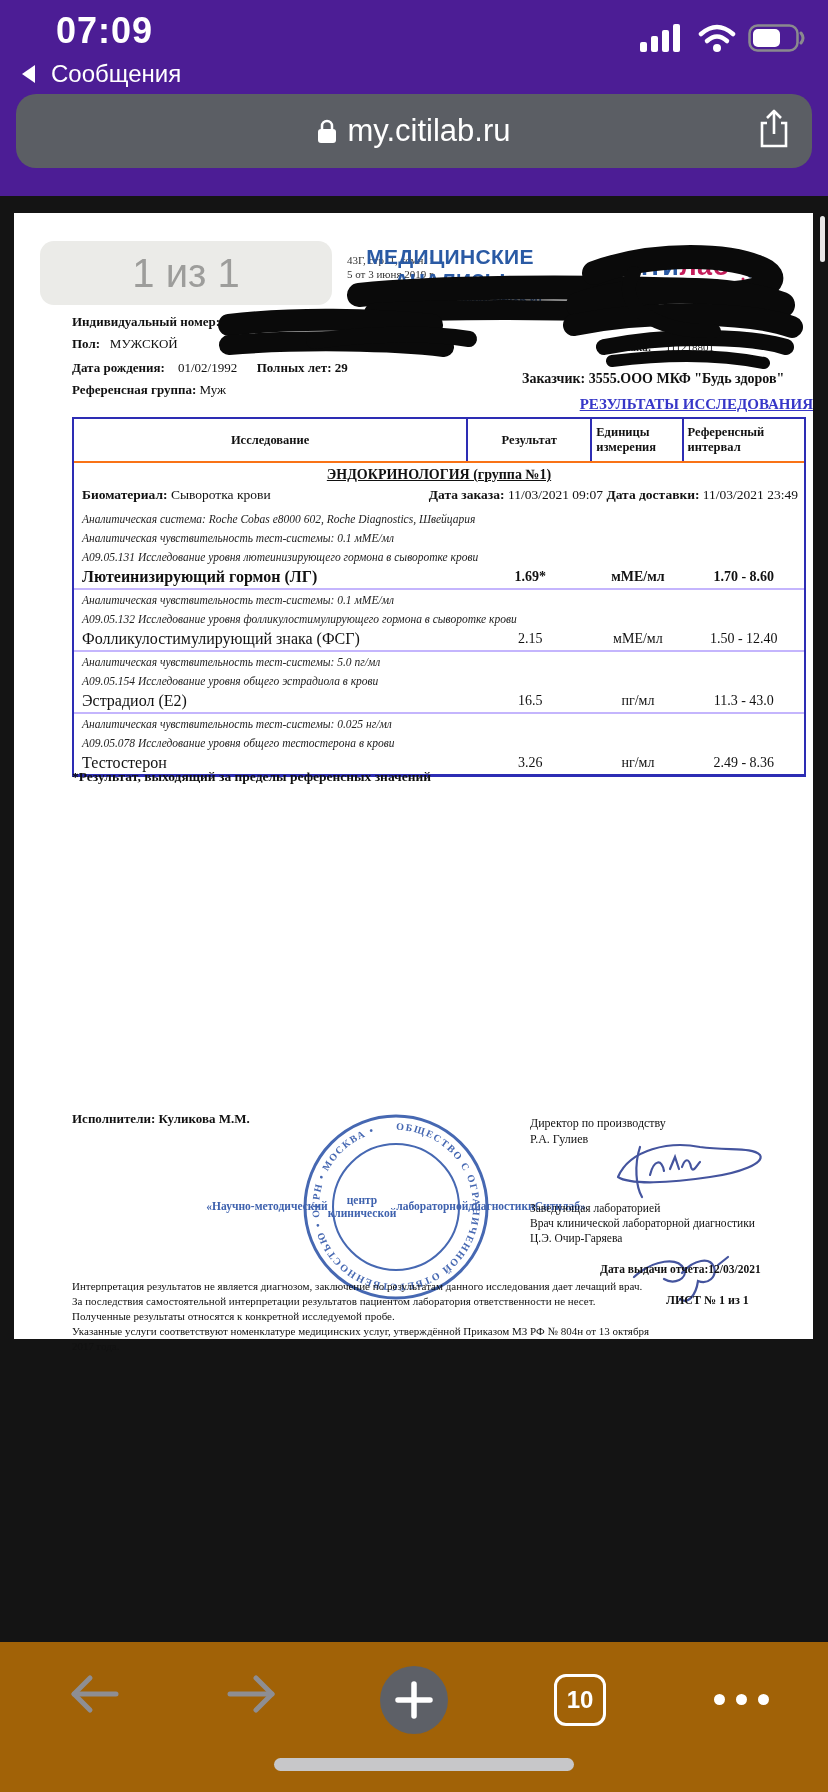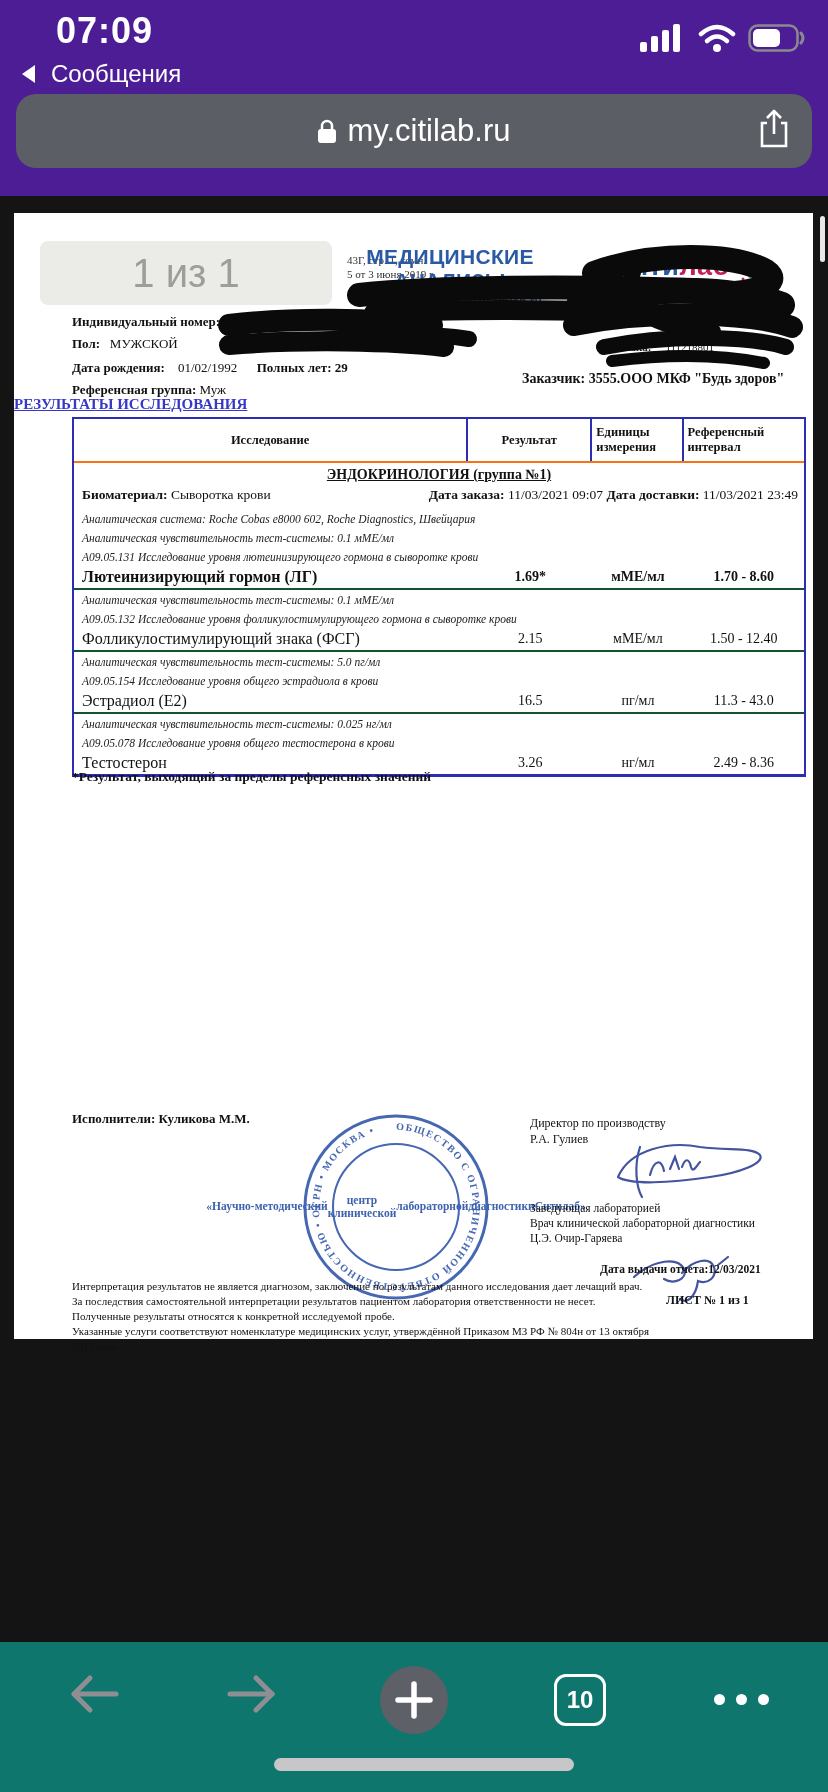--- a/index.html
+++ b/index.html
@@ -17,50 +17,50 @@
   .url-text { color:#fff; font-size:31px; display:flex; align-items:center; gap:10px; }
   .share-btn { position:absolute; right:22px; top:50%; transform:translateY(-50%); }
 
   
   .page-bg { position:absolute; left:0; top:196px; width:828px; height:1446px; background:#141414; }
   .scroll-ind { position:absolute; right:3px; top:216px; width:5px; height:46px; background:#e8e8e8; border-radius:3px; }
 
   
   .doc { position:absolute; left:14px; top:213px; width:799px; height:1126px; background:#ffffff; font-family:"Liberation Serif", serif; color:#111; }
 
-  .page-overlay { position:absolute; left:26px; top:28px; width:292px; height:64px; background:#ebebe8; border-radius:8px; display:flex; align-items:center; justify-content:center; color:#9d9d9b; font-size:40px; font-family:"Liberation Sans", sans-serif; }
+  .page-overlay { position:absolute; left:26px; top:28px; width:292px; height:64px; background:#ebebe8; border-radius:14px; display:flex; align-items:center; justify-content:center; color:#9d9d9b; font-size:40px; font-family:"Liberation Sans", sans-serif; }
 
   .addr { position:absolute; left:333px; top:40px; font-size:11px; color:#333; line-height:14px; }
   .med-title { position:absolute; left:296px; top:32px; width:280px; text-align:center; }
   .med-title .t1 { color:#2a5aa4; font-weight:700; font-size:21px; font-family:"Liberation Sans", sans-serif; letter-spacing:.3px; }
   .med-title .t2 { color:#2a5aa4; font-weight:700; font-size:12px; font-family:"Liberation Sans", sans-serif; margin-top:2px; }
   .logo { position:absolute; left:602px; top:38px; font-family:"Liberation Sans", sans-serif; font-weight:700; font-size:27px; letter-spacing:.5px; }
   .logo .b { color:#2a5aa4; } .logo .r { color:#c51d5a; }
   .mark-partial { position:absolute; left:592px; top:128px; font-size:11px; color:#222; }
   .mark-partial b { font-weight:700; margin-right:14px; }
 
   .redactions { position:absolute; left:0; top:0; width:799px; height:230px; pointer-events:none; }
 
   .patient { position:absolute; left:58px; top:100px; font-size:13px; line-height:18px; }
   .patient b { font-weight:700; }
   .patient .row { margin-bottom:4px; }
   .customer { position:absolute; left:508px; top:158px; font-size:14px; font-weight:700; }
 
-  .res-title { position:absolute; left:0; top:183px; width:100%; text-align:left; color:#3737c8; font-weight:700; font-size:15px; text-decoration:underline; }
+  .res-title { position:absolute; left:0; top:183px; width:100%; text-align:right; color:#3737c8; font-weight:700; font-size:15px; text-decoration:underline; }
 
   .rtable { position:absolute; left:58px; top:204px; width:734px; border:2px solid #2d2db4; border-bottom:3px solid #2d2db4; font-size:13px; }
   .thead { display:flex; border-bottom:2px solid #f97316; font-weight:700; }
   .thead > div { padding:6px 4px; display:flex; align-items:center; justify-content:center; font-size:12.5px; }
   .c1 { width:54%; } .c2 { width:17%; } .c3 { width:12.5%; } .c4 { width:16.5%; }
   .thead .c1, .thead .c2, .thead .c3 { border-right:2px solid #2d2db4; }
   .section-line { text-align:center; font-weight:700; font-size:14px; text-decoration:underline; padding:4px 0 2px; }
   .bio-line { display:flex; justify-content:space-between; padding:2px 6px 6px 8px; font-size:13.5px; }
   .bio-line b { font-weight:700; }
   .meta { font-style:italic; font-size:11.5px; color:#222; padding:3px 4px 2px 8px; line-height:14px; }
-  .rrow { display:flex; align-items:center; border-bottom:2px solid #14532d; padding:2px 0; }
+  .rrow { display:flex; align-items:center; border-bottom:2px solid #c4b5fd; padding:2px 0; }
   .rrow .name { width:54%; padding-left:8px; font-size:16px; }
   .rrow .val { width:17%; text-align:center; font-size:14px; }
   .rrow .unit { width:12.5%; text-align:center; font-size:14px; }
   .rrow .ref { width:16.5%; text-align:center; font-size:14px; }
   .rrow.bold .name, .rrow.bold .val, .rrow.bold .unit, .rrow.bold .ref { font-weight:700; }
   .rrow:last-child { border-bottom:none; }
 
   .footnote { position:absolute; left:58px; top:556px; font-weight:700; font-size:13.5px; }
 
   .executor { position:absolute; left:58px; top:898px; font-weight:700; font-size:13px; }
@@ -68,21 +68,21 @@
   .stamp-center { position:absolute; left:0; top:0; width:192px; height:192px; display:flex; align-items:center; justify-content:center; text-align:center; color:#3f62ae; font-weight:700; font-size:11.5px; line-height:13.5px; }
   .sig-director { position:absolute; left:516px; top:902px; font-size:12px; line-height:16px; }
   .sig1 { position:absolute; left:596px; top:922px; }
   .sig-head { position:absolute; left:516px; top:988px; font-size:11.5px; line-height:15px; }
   .sig2 { position:absolute; left:612px; top:1038px; }
   .report-date { position:absolute; left:586px; top:1050px; font-weight:700; font-size:11.5px; }
   .doc-footer { position:absolute; left:58px; top:1066px; width:580px; font-size:11px; line-height:15px; color:#111; }
   .sheet { position:absolute; left:652px; top:1080px; font-weight:700; font-size:12px; }
 
   
-  .toolbar { position:absolute; left:0; top:1642px; width:828px; height:150px; background:#0f766e; }
+  .toolbar { position:absolute; left:0; top:1642px; width:828px; height:150px; background:#a16207; }
   .tb-item { position:absolute; top:28px; }
   .plus-circle { position:absolute; left:380px; top:24px; width:68px; height:68px; border-radius:50%; background:#5d6067; display:flex; align-items:center; justify-content:center; }
   .tab-btn { position:absolute; left:554px; top:32px; width:52px; height:52px; border:3.5px solid #fff; border-radius:12px; color:#fff; font-size:24px; font-weight:700; display:flex; align-items:center; justify-content:center; }
   .dots { position:absolute; left:714px; top:52px; display:flex; gap:11px; }
   .dots span { width:11px; height:11px; border-radius:50%; background:#fff; display:block; }
   .home-ind { position:absolute; left:274px; top:1758px; width:300px; height:13px; border-radius:7px; background:#c7c7c9; }
 </style>
 </head>
 <body>
 

